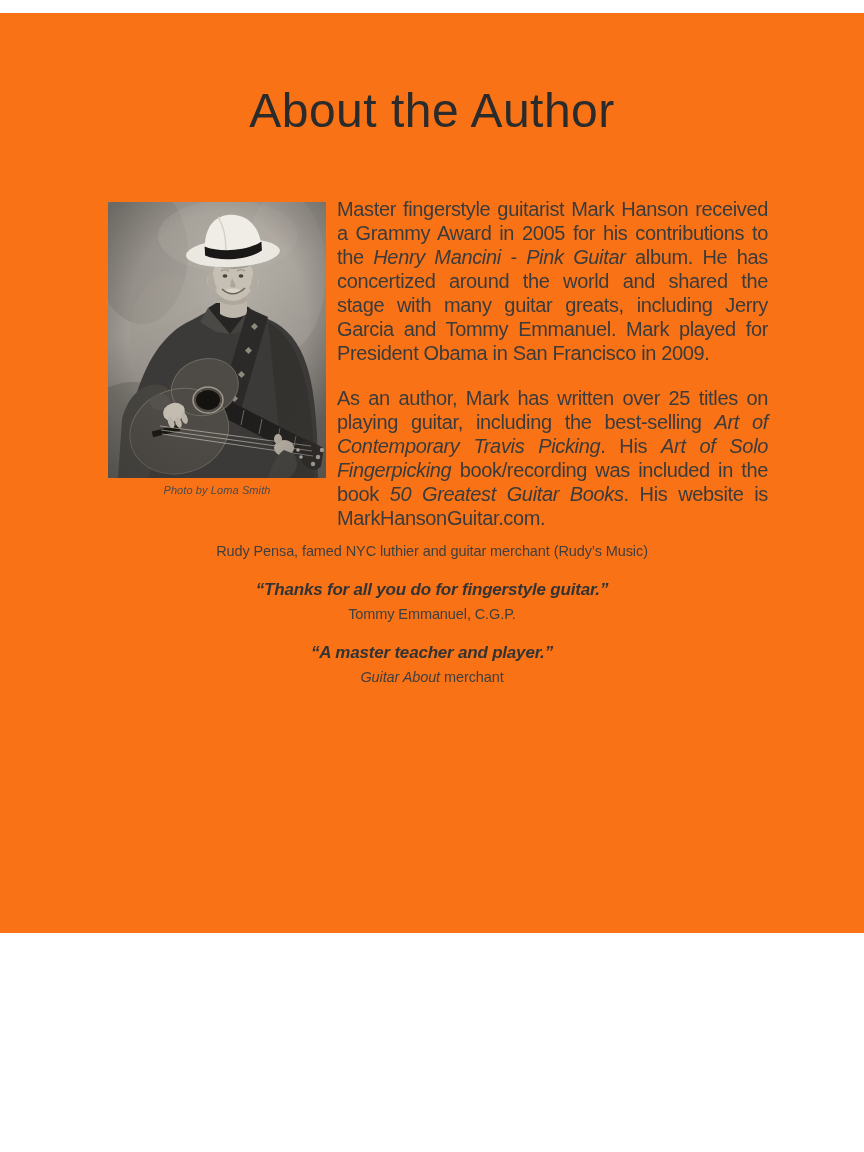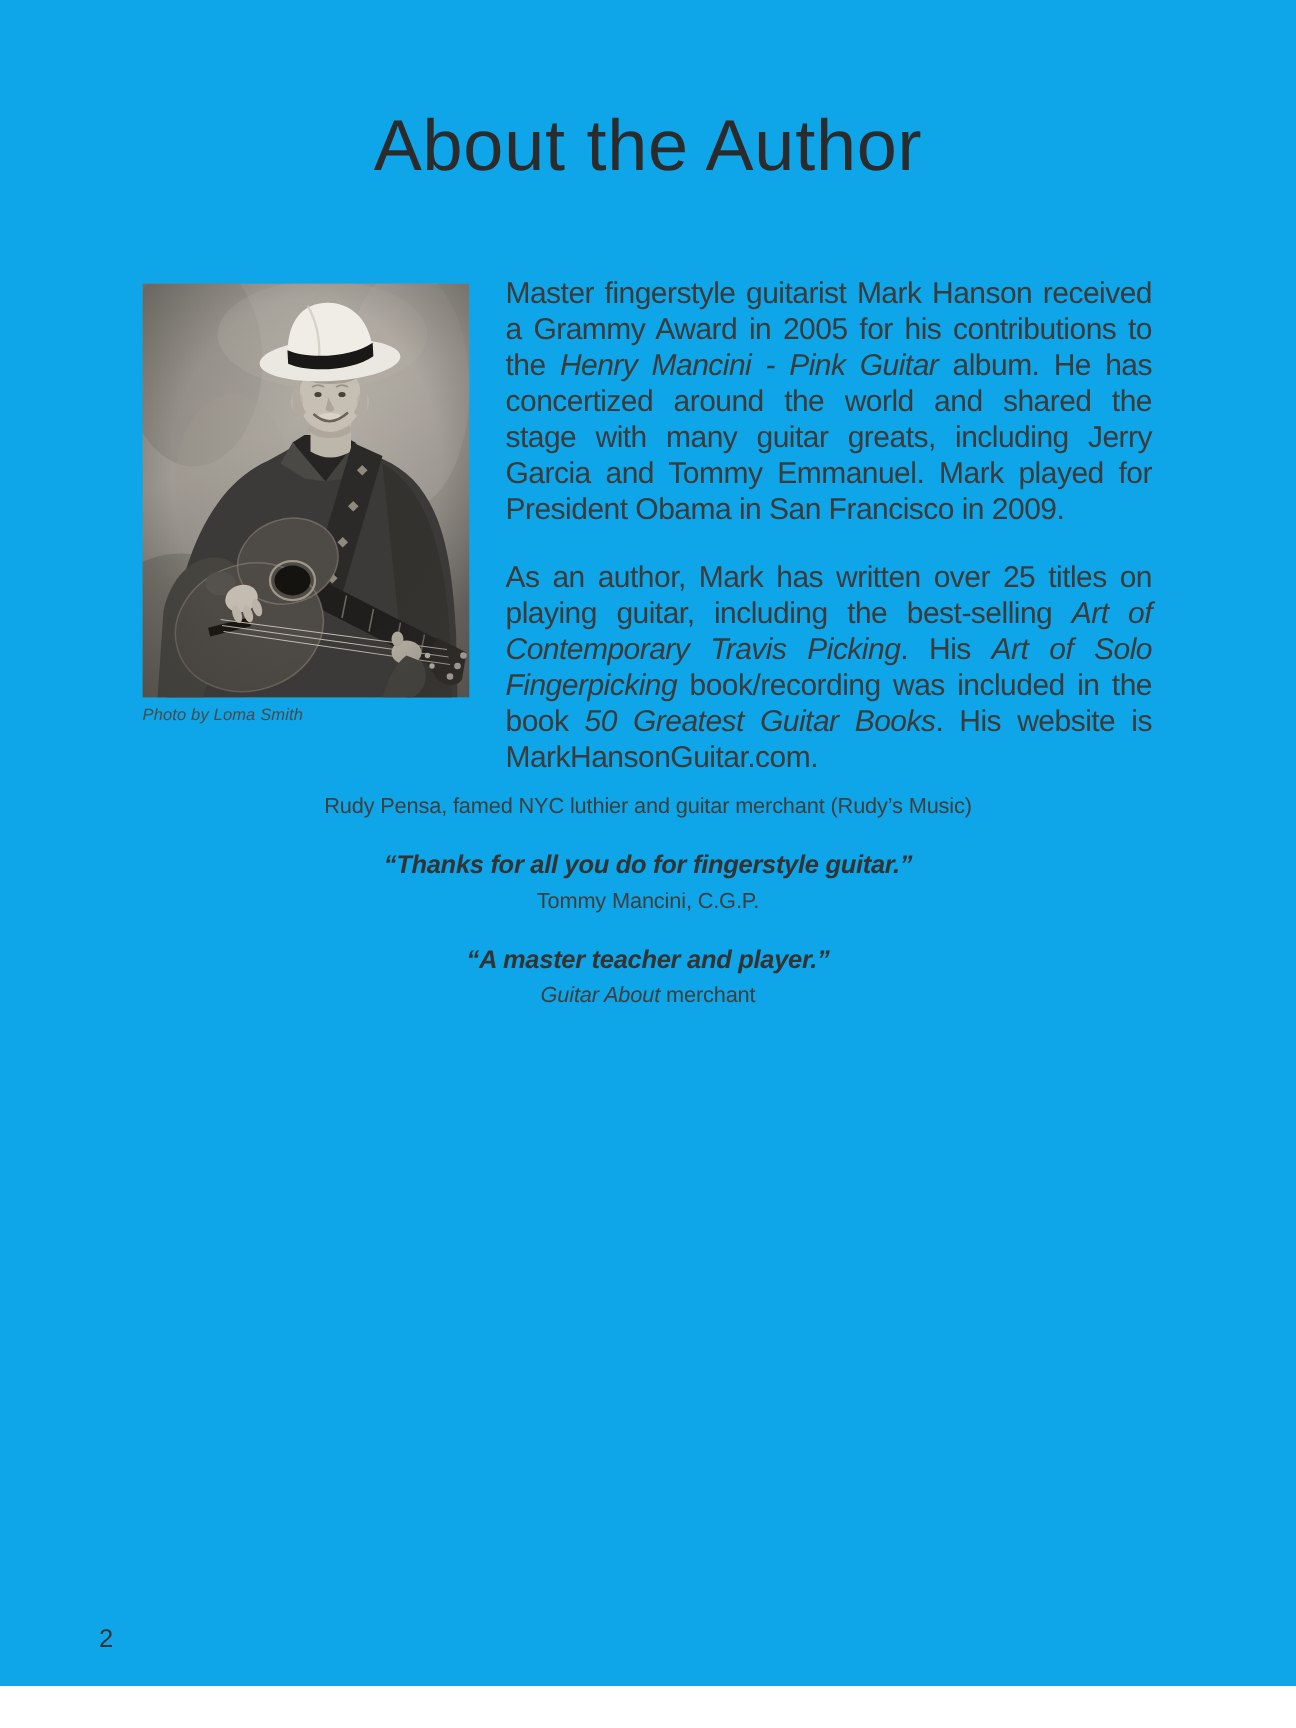--- a/index.html
+++ b/index.html
@@ -3,44 +3,45 @@
 <meta charset="utf-8">
 <style>
   html, body {
     margin: 0;
     padding: 0;
     background: #ffffff;
   }
   .page {
     position: relative;
     width: 864px;
-    height: 1124px;
-    margin: 0 auto;
-    background: #0ea5e9;
+    height: 920px;
+    margin: 13px auto;
+    background: #f97316;
     font-family: "Liberation Sans", sans-serif;
     overflow: hidden;
   }
   .page-title {
     position: absolute;
     top: 70px;
     left: 0;
     right: 0;
     text-align: center;
     font-size: 48px;
     font-weight: 300;
     letter-spacing: 0.5px;
     color: #2b2b2b;
     margin: 0;
   }
   .photo-block {
     position: absolute;
-    left: 95px;
+    left: 108px;
     top: 189px;
     width: 218px;
     margin: 0;
+    text-align: center;
   }
   .photo-frame {
     width: 218px;
     height: 276px;
     display: block;
     line-height: 0;
   }
   .photo-caption {
     margin-top: 6px;
     font-size: 11px;
@@ -223,21 +224,21 @@
     <p><span class="run-regular">Master fingerstyle guitarist Mark Hanson received a Grammy Award in 2005 for his contributions to the </span><span class="run-italic">Henry Mancini - Pink Guitar</span><span class="run-regular"> album. He has concertized around the world and shared the stage with many guitar greats, including Jerry Garcia and Tommy Emmanuel. Mark played for President Obama in San Francisco in 2009.</span></p>
     <p><span class="run-regular">As an author, Mark has written over 25 titles on playing guitar, including the best-selling </span><span class="run-italic">Art of Contemporary Travis Picking</span><span class="run-regular">. His </span><span class="run-italic">Art of Solo Fingerpicking</span><span class="run-regular"> book/recording was included in the book </span><span class="run-italic">50 Greatest Guitar Books</span><span class="run-regular">. His website is </span><span class="run-bold">MarkHansonGuitar.com</span><span class="run-regular">.</span></p>
   </article>
 
   <section class="quotes">
     <div class="quote-group">
       <div class="quote-attr"><span class="run-regular">Rudy Pensa, famed NYC luthier and guitar merchant (Rudy’s Music)</span></div>
     </div>
     <div class="quote-group">
       <div class="quote-line">“Thanks for all you do for fingerstyle guitar.”</div>
-      <div class="quote-attr"><span class="run-regular">Tommy Mancini, C.G.P.</span></div>
+      <div class="quote-attr"><span class="run-regular">Tommy Emmanuel, C.G.P.</span></div>
     </div>
     <div class="quote-group">
       <div class="quote-line">“A master teacher and player.”</div>
       <div class="quote-attr"><span class="run-italic">Guitar About</span><span class="run-regular"> merchant</span></div>
     </div>
   </section>
 
   <div class="page-number">2</div>
 
 </div>

